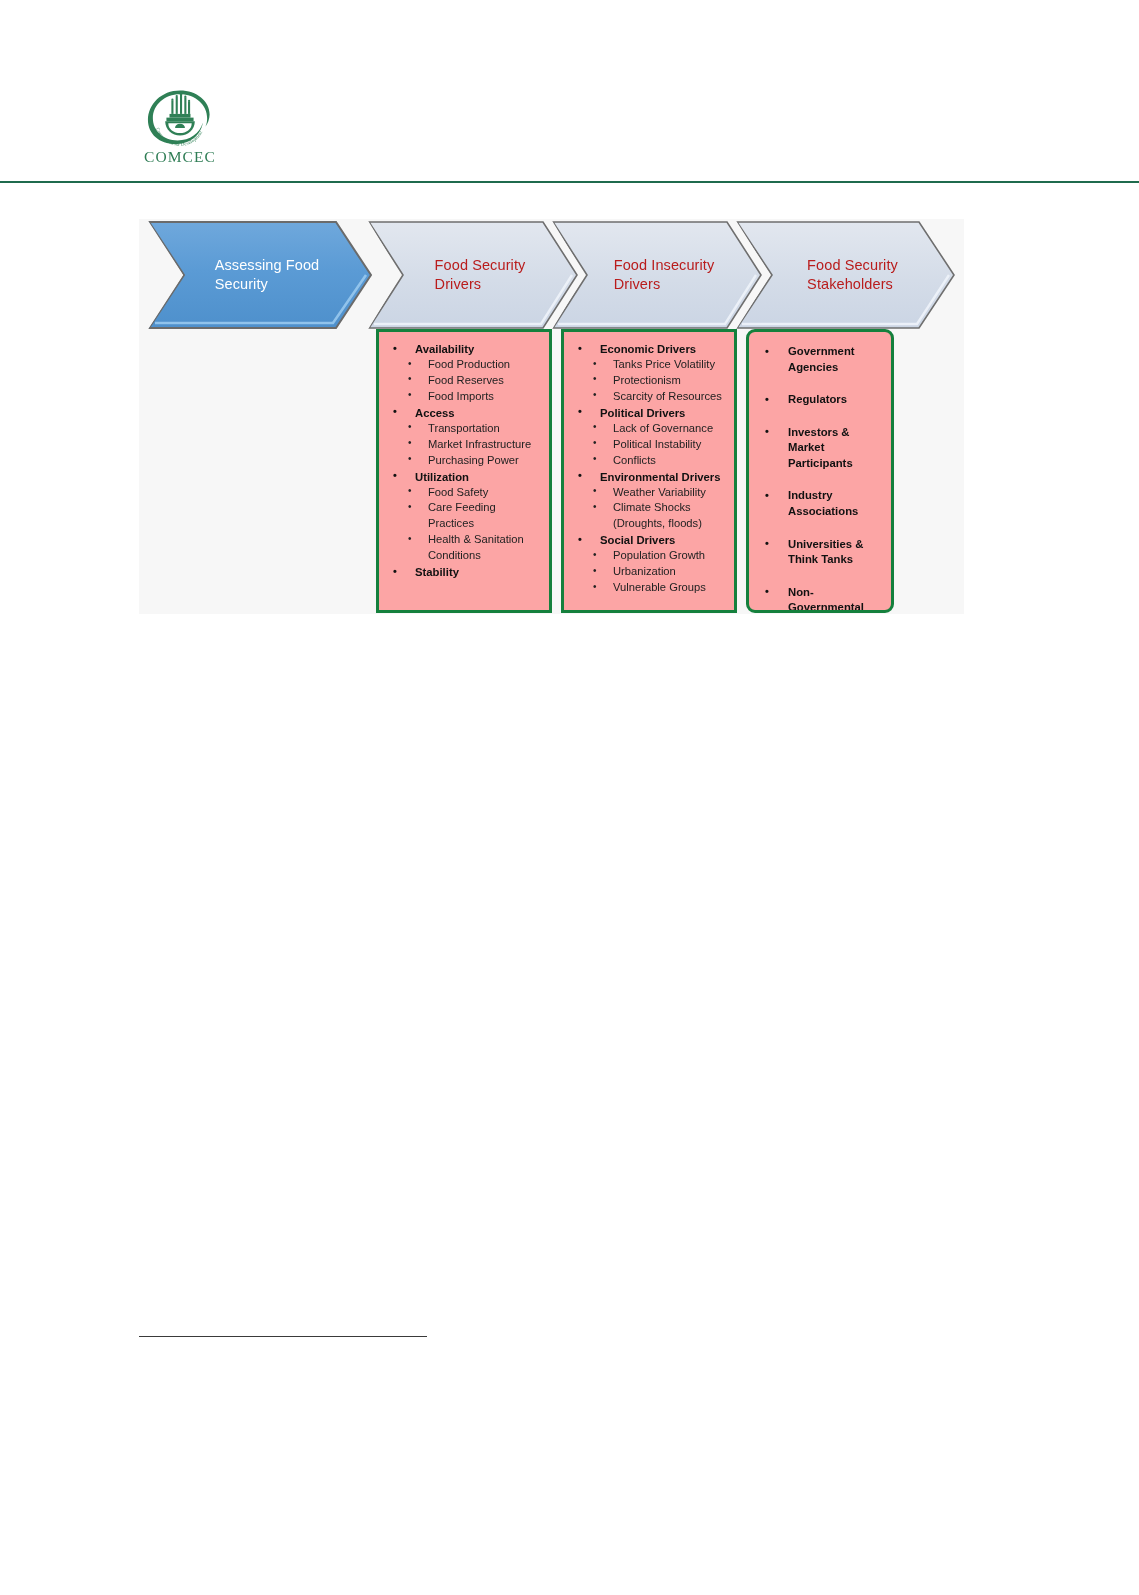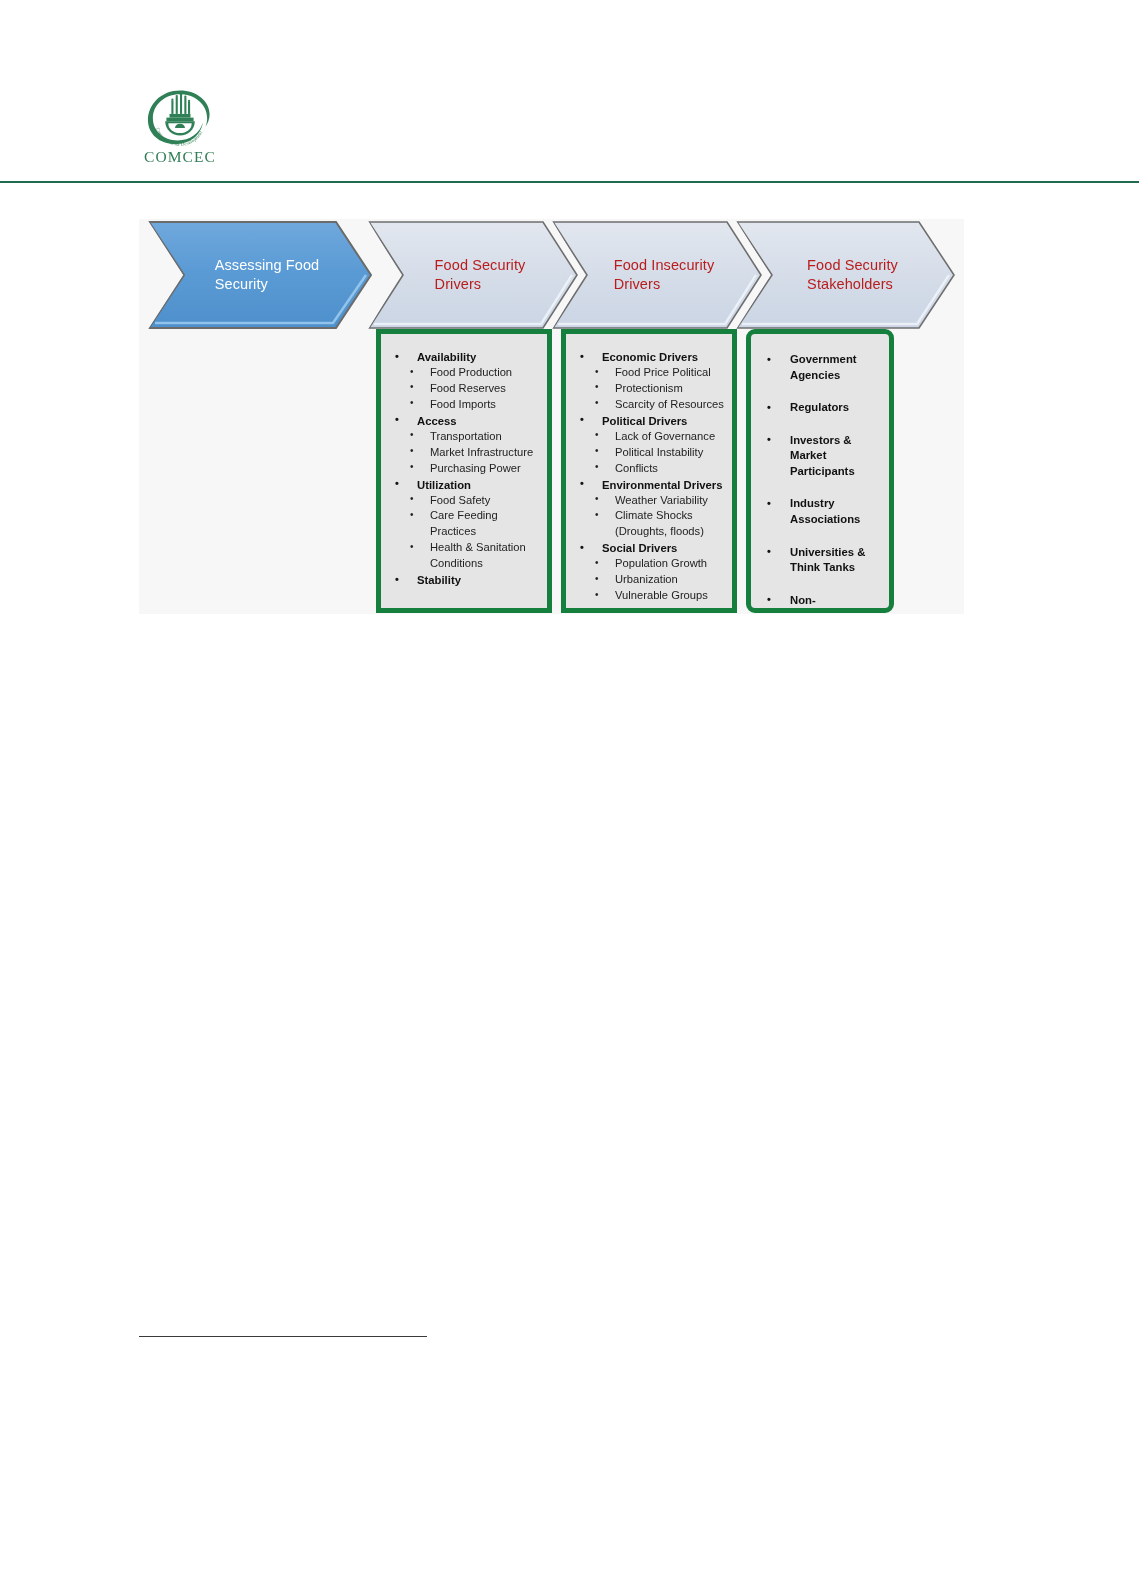--- a/index.html
+++ b/index.html
@@ -109,23 +109,23 @@
   #chev-1 { left: 228px; width: 212px; }
   #chev-2 { left: 412px; width: 212px; }
   #chev-3 { left: 596px; width: 221px; }
 
   
   .content-box {
     position: absolute;
     top: 110px;
     height: 284px;
     box-sizing: border-box;
-    background: #e5e5e5;
-    border: 5px solid #15803d;
-    padding: 15px 6px 6px 6px;
+    background: #fca5a5;
+    border: 3px solid #15803d;
+    padding: 9px 6px 6px 6px;
     overflow: hidden;
   }
   #box-1 { left: 237px; width: 176px; }
   #box-2 { left: 422px; width: 176px; }
   #box-3 { left: 607px; width: 148px; border-radius: 9px; }
 
   ul.lvl1 {
     list-style: none;
     margin: 0;
     padding: 0;
@@ -348,21 +348,21 @@
         <div class="grp-head">Stability</div>
       </li>
     </ul>
   </div>
 
   <div class="content-box" id="box-2">
     <ul class="lvl1">
       <li class="grp">
         <div class="grp-head">Economic Drivers</div>
         <ul class="lvl2">
-          <li>Food Price Political</li>
+          <li>Tanks Price Volatility</li>
           <li>Protectionism</li>
           <li>Scarcity of Resources</li>
         </ul>
       </li>
       <li class="grp">
         <div class="grp-head">Political Drivers</div>
         <ul class="lvl2">
           <li>Lack of Governance</li>
           <li>Political Instability</li>
           <li>Conflicts</li>

